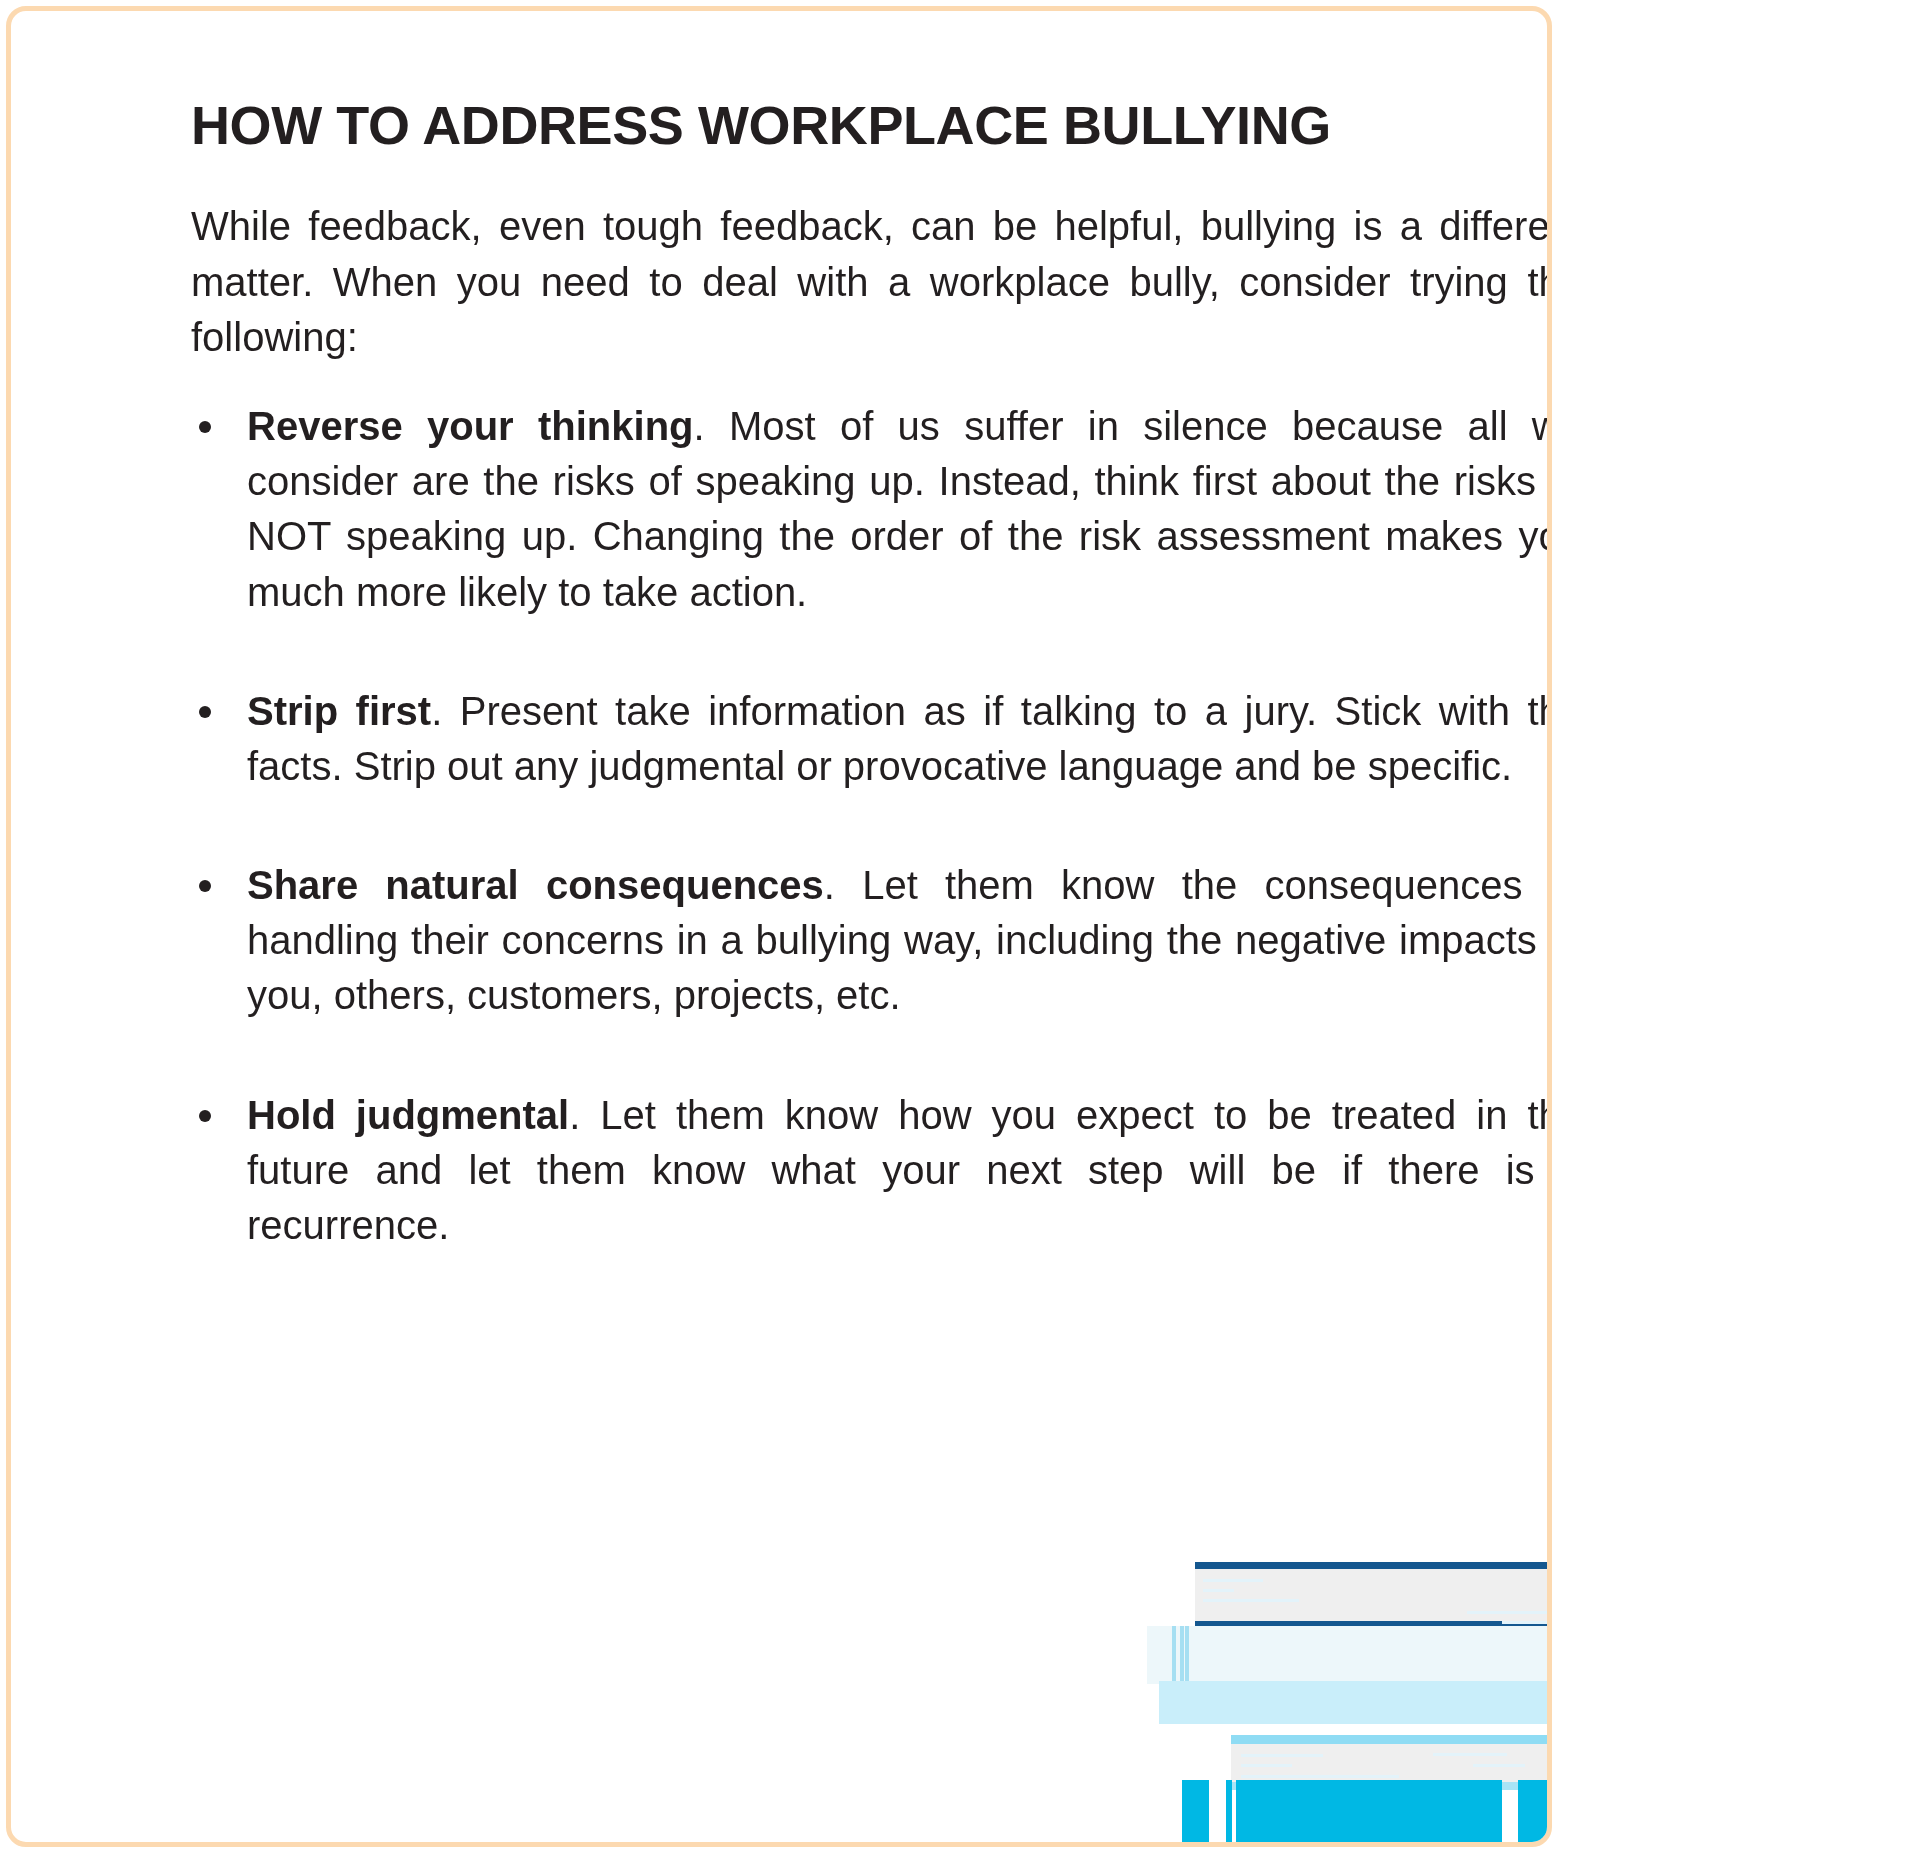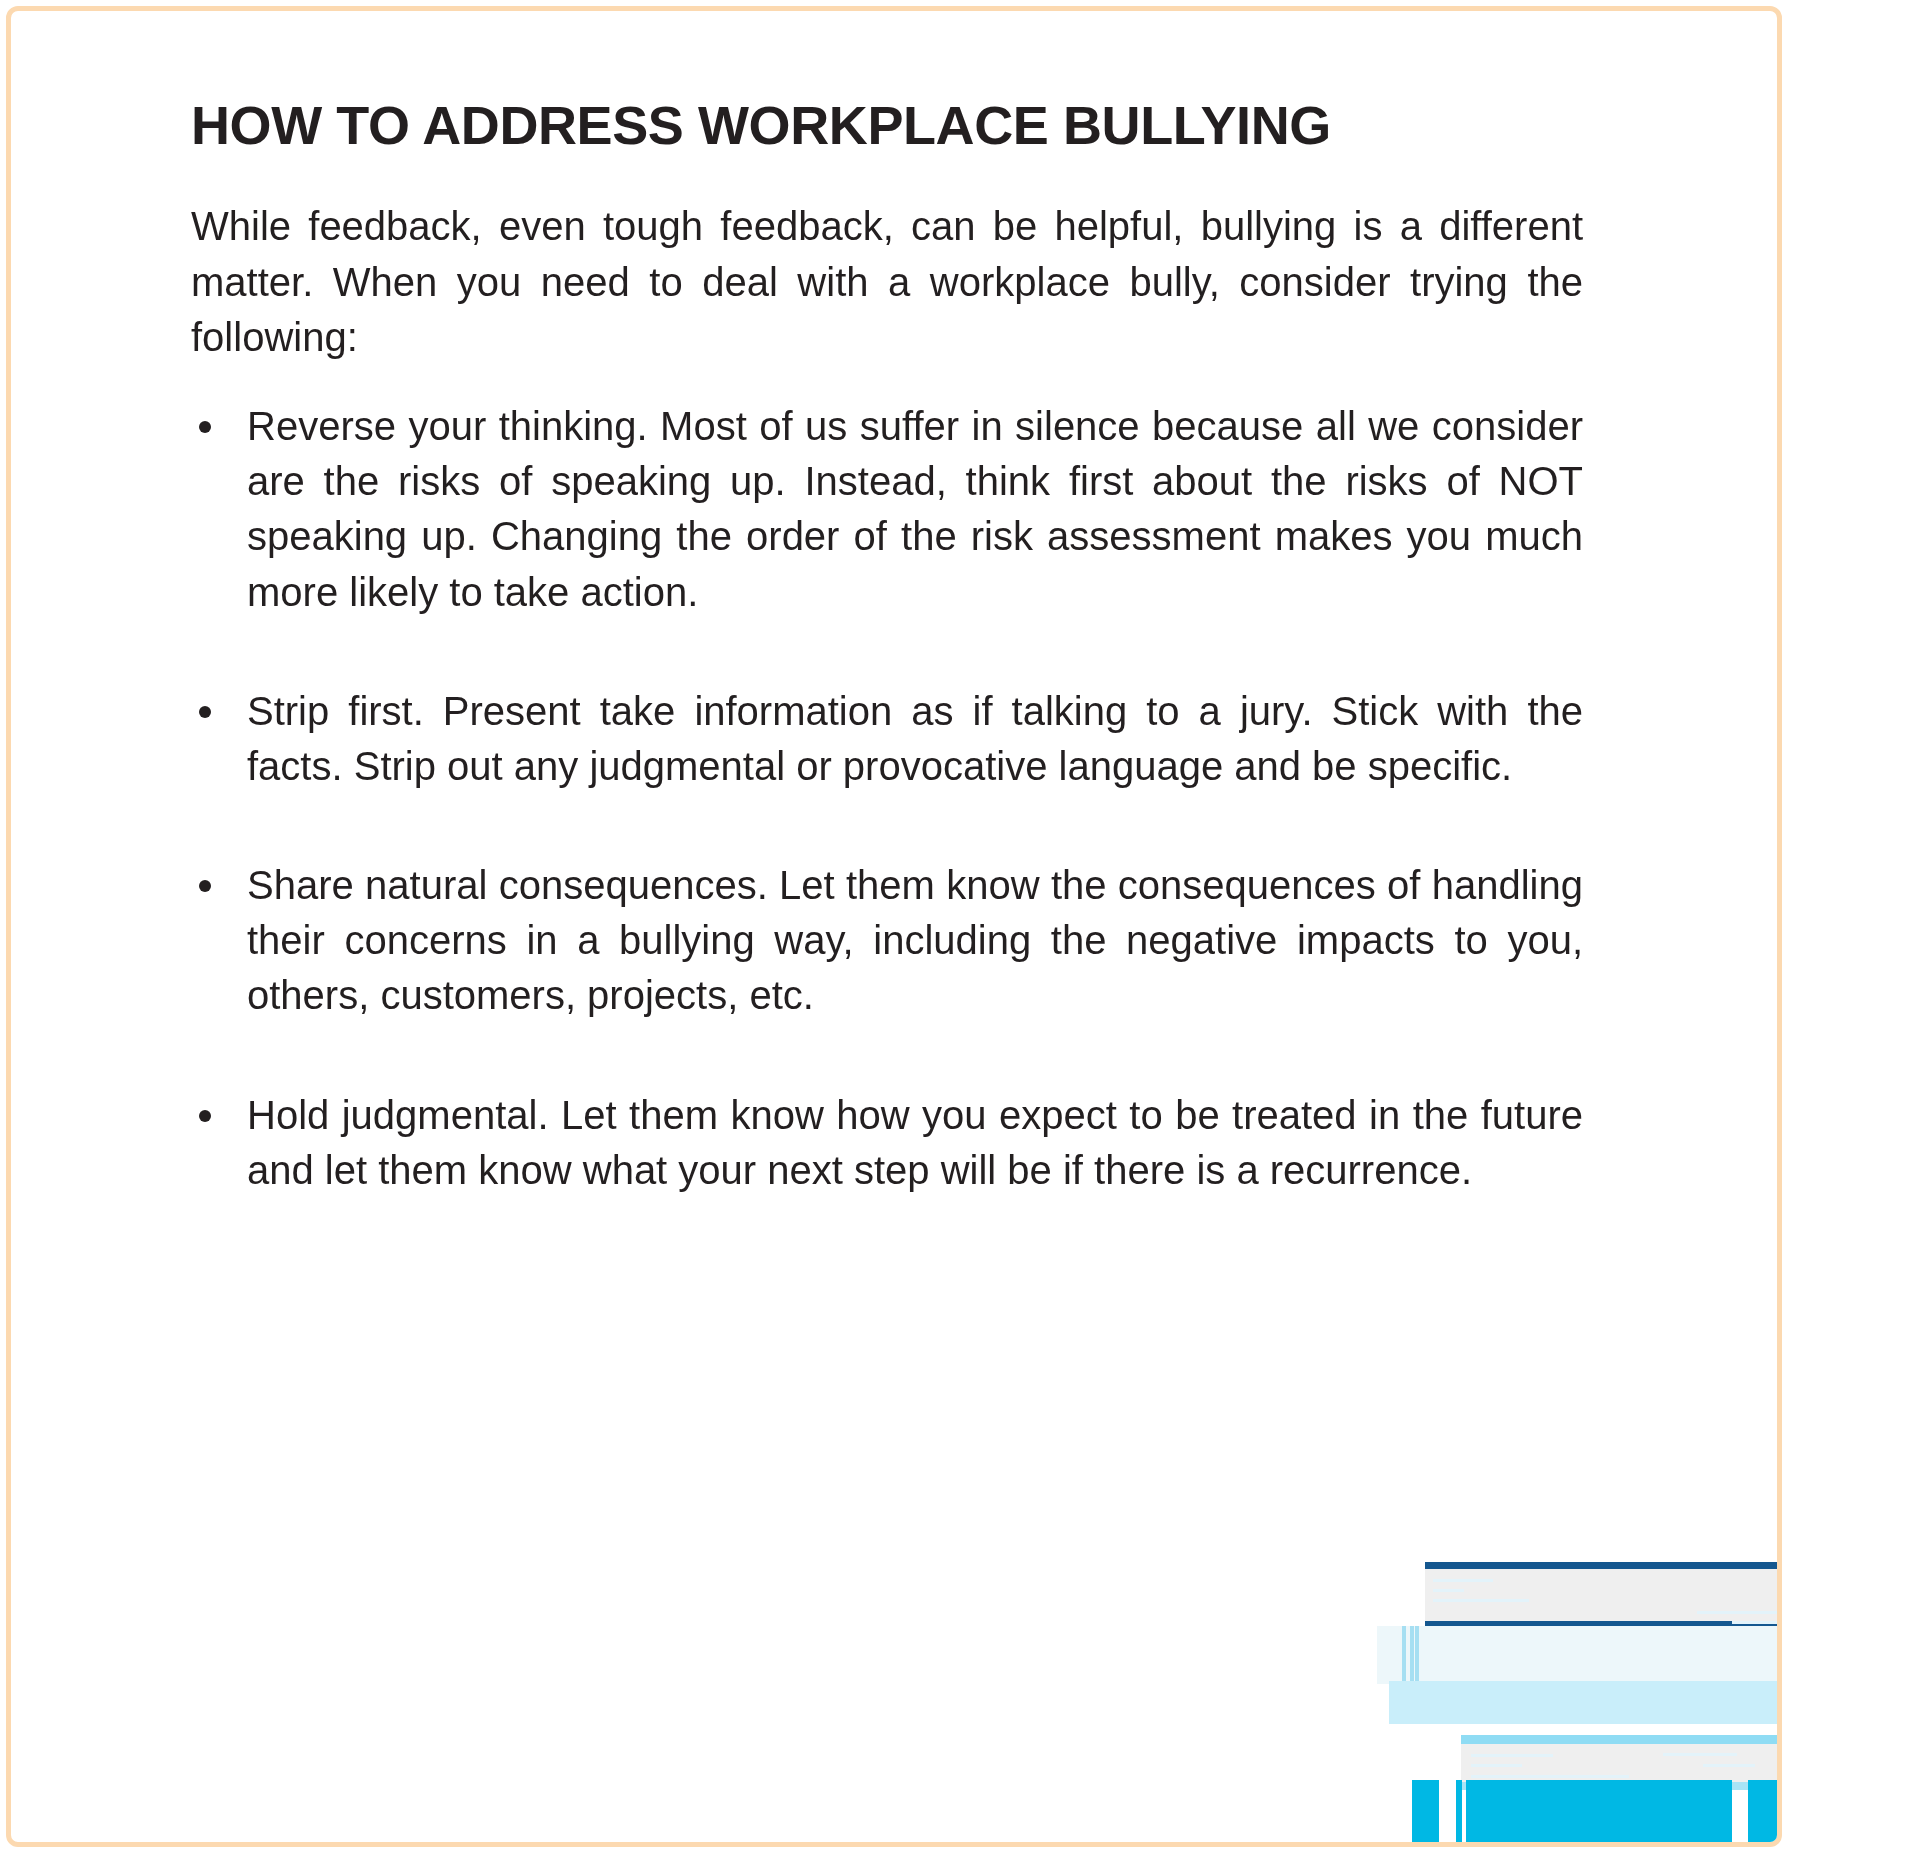--- a/index.html
+++ b/index.html
@@ -11,26 +11,26 @@
     width: 1920px;
     height: 1855px;
     font-family: "Liberation Sans", sans-serif;
     -webkit-font-smoothing: antialiased;
   }
 
   .card {
     position: absolute;
     left: 6px;
     top: 6px;
-    width: 1776px;
+    width: 1546px;
     height: 1841px;
     box-sizing: border-box;
     background: #ffffff;
     border: 5px solid #fcd9b0;
-    border-radius: 12px;
+    border-radius: 20px;
     overflow: hidden;
   }
 
   .content {
     position: absolute;
     left: 180px;
     top: 85px;
     width: 1392px;
   }
 
@@ -77,21 +77,21 @@
     position: absolute;
     left: 8px;
     top: 22px;
     width: 12px;
     height: 12px;
     border-radius: 50%;
     background: #231f20;
   }
 
   .lead {
-    font-weight: 400;
+    font-weight: 700;
   }
 
   
   .books {
     position: absolute;
     right: 0;
     bottom: 0;
     width: 420px;
     height: 330px;
     pointer-events: none;

